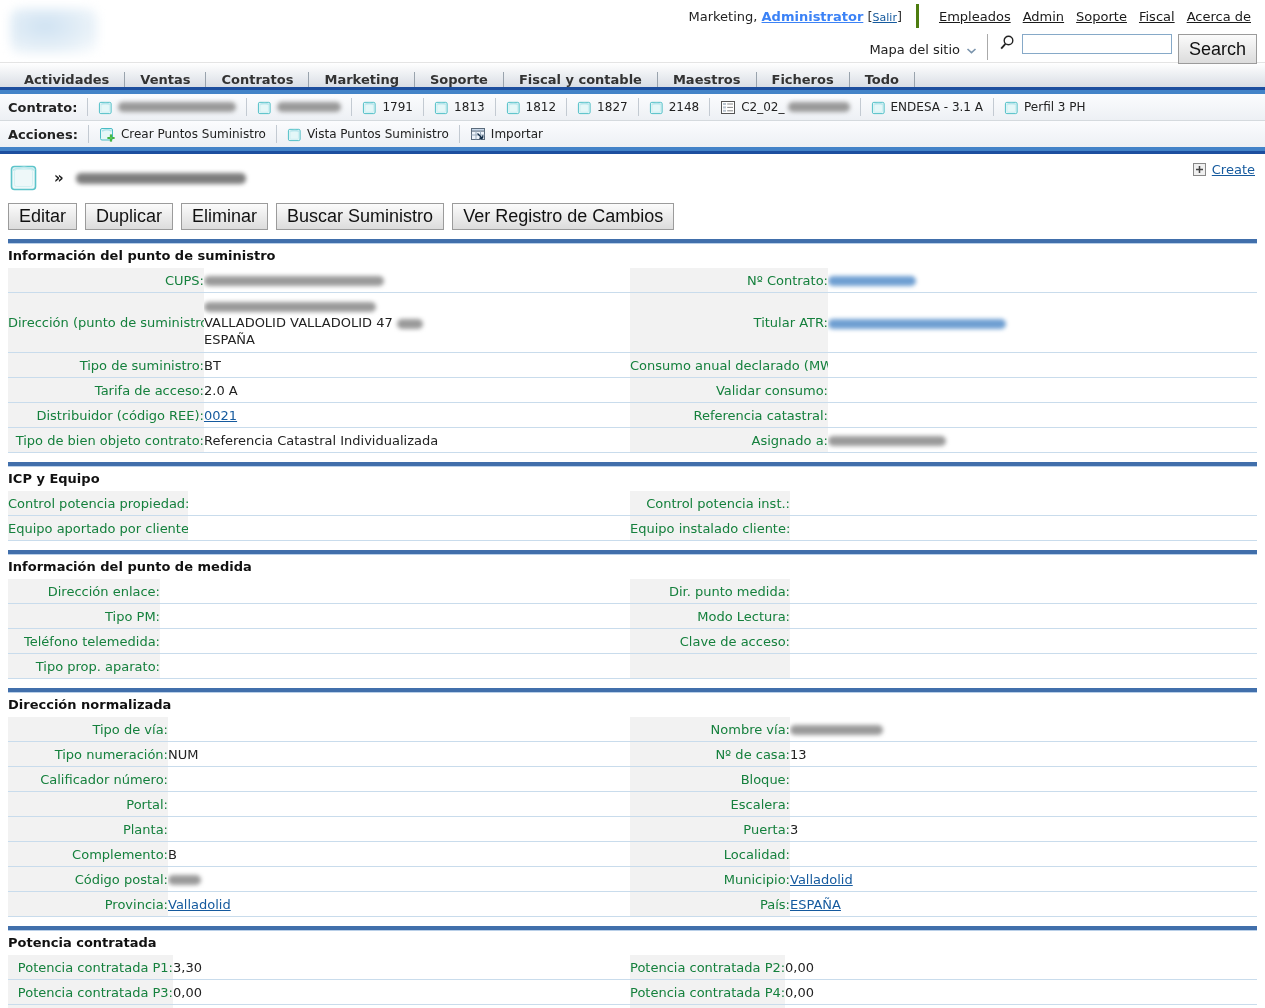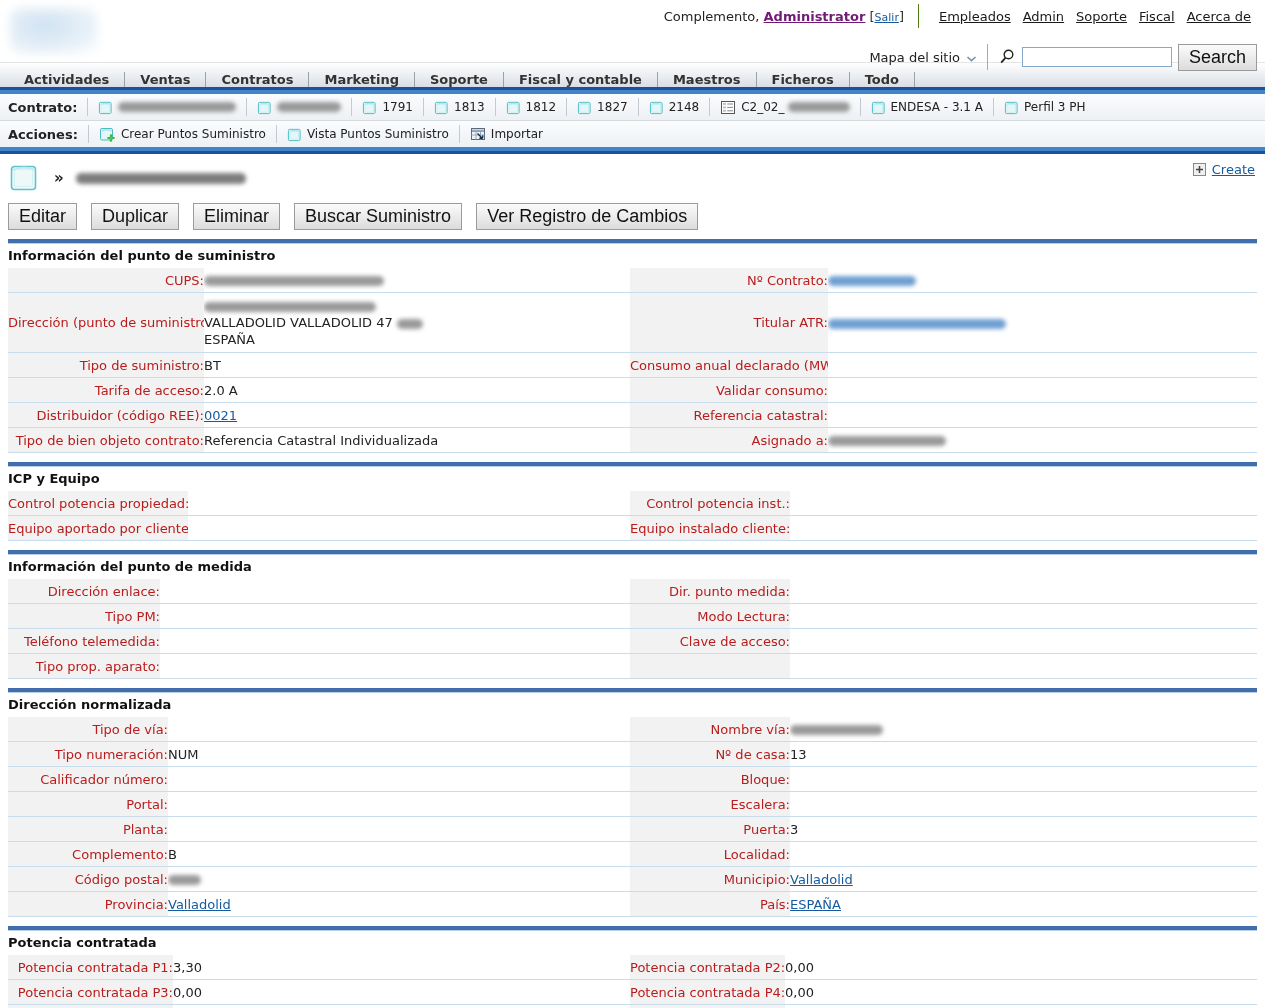--- a/index.html
+++ b/index.html
@@ -8,26 +8,26 @@
     font-family:"DejaVu Sans","Liberation Sans",sans-serif;font-size:13px;color:#222;
   }
   a{color:#155a9e;text-decoration:underline;cursor:pointer}
   
   .topbar{position:relative;height:62px;background:#fff}
   .logo-blur{position:absolute;left:10px;top:8px;width:88px;height:46px;border-radius:10px;
     background:radial-gradient(ellipse at 40% 40%,#cfe2f2 0%,#e8f1f8 60%,#fff 100%);filter:blur(5px)}
   .top-right{position:absolute;right:8px;top:4px;text-align:right}
   .top-line1{display:flex;align-items:center;justify-content:flex-end;height:24px}
   .welcome{white-space:nowrap}
-  .user{font-weight:bold;color:#701a75}
+  .user{font-weight:bold;color:#3b82f6}
   .salir{font-size:11px}
   .bracket{color:#333}
-  .top-links{display:flex;align-items:center;margin-left:14px;padding-left:14px;border-left:1px solid #4d7c0f;height:24px}
+  .top-links{display:flex;align-items:center;margin-left:14px;padding-left:14px;border-left:3px solid #4d7c0f;height:24px}
   .top-links a{color:#1a1a1a;margin:0 6px;white-space:nowrap}
-  .top-line2{display:flex;align-items:center;justify-content:flex-end;height:30px;margin-top:14px}
+  .top-line2{display:flex;justify-content:flex-end;height:30px;margin-top:6px}
   .sitemap{display:flex;align-items:center;cursor:pointer;color:#222}
   .sitemap svg{margin-left:6px;margin-top:3px}
   .vdiv{width:1px;height:26px;background:#aaa;margin:0 10px}
   .search-input{width:142px;height:18px;border:1px solid #86a9c8;margin:0 6px 0 6px;font-family:inherit;font-size:12px;padding:0 3px}
   .btn{font-size:18px;padding:2px 10px;border:1px solid #9b9b9b;background:linear-gradient(#fbfbfb,#dcdcdc);color:#111;cursor:pointer;font-family:Liberation Sans, sans-serif}
   
   .tabbar{display:flex;height:24px;align-items:flex-end;background:linear-gradient(#ffffff,#d9dee5);border-top:1px solid #e4e4e4}
   .tab-spacer{width:8px;border-right:1px solid #99a3ad}
   .tab{display:flex;align-items:center;padding:0 15px;font-weight:bold;color:#333;border-right:1px solid #99a3ad;cursor:pointer;white-space:nowrap}
   .bar-navy{height:3px;background:#1d4f9f}
@@ -37,28 +37,28 @@
   .hbar + .hbar{border-top:1px solid #d5dade}
   .hbar-label{font-weight:bold;font-size:13px;margin:0 10px 0 8px;white-space:nowrap}
   .h-item{display:flex;align-items:center;border-left:1px solid #c3cad2;padding:0 10px;height:18px;cursor:pointer;white-space:nowrap}
   .h-item .ic{display:inline-flex;margin-right:5px}
   
   .record-head{position:relative;display:flex;align-items:center;margin:6px 8px 0;height:36px}
   .crumb-sep{font-weight:bold;font-size:15px;margin:0 12px 0 14px;color:#222}
   .create-wrap{position:absolute;right:2px;top:2px;display:flex;align-items:center}
   .create-wrap .ic{display:inline-flex;margin-right:6px}
   .buttons-row{margin:7px 8px 8px}
-  .buttons-row .btn{margin-right:14px}
+  .buttons-row .btn{margin-right:8px}
   
   .content-pad{margin:0 8px}
   .section-rule{height:4px;background:#416fab;border-bottom:1px solid #b9cfe8;margin:9px 0 3px}
   .sec-title{font-weight:bold;font-size:13px;color:#111;margin:4px 0 5px}
   table.sec{width:100%;border-collapse:collapse;table-layout:fixed;font-size:13px}
   table.sec td{height:24px;border-bottom:1px solid #c9dcec;vertical-align:middle;padding:0;overflow:hidden}
-  td.lbl{background:#f2f2f2;text-align:right;padding-right:8px;color:#b91c1c;white-space:nowrap}
+  td.lbl{background:#f2f2f2;text-align:right;padding-right:8px;color:#15803d;white-space:nowrap}
   td.val{padding-left:10px;color:#222}
   td.val .line{line-height:17px}
   td.val.multi{padding-top:4px;padding-bottom:4px}
   .sec-0 .lbl-l{width:196px}.sec-0 .val-l{width:426px}.sec-0 .lbl-r{width:198px}
   .sec-1 .lbl-l{width:180px}.sec-1 .val-l{width:442px}.sec-1 .lbl-r{width:160px}
   .sec-2 .lbl-l{width:152px}.sec-2 .val-l{width:470px}.sec-2 .lbl-r{width:160px}
   .sec-3 .lbl-l{width:160px}.sec-3 .val-l{width:462px}.sec-3 .lbl-r{width:160px}
   .sec-4 .lbl-l{width:165px}.sec-4 .val-l{width:457px}.sec-4 .lbl-r{width:155px}
   
   .redact{display:inline-block;height:10px;border-radius:5px;background:#9a9a9a;filter:blur(2px);vertical-align:middle}
@@ -66,21 +66,21 @@
   .redact.dark{background:#7e7e7e;height:11px}
 </style>
 </head>
 <body>
 
 <div class="topbar">
   <div class="logo-blur"></div>
   <div class="top-right">
     <div class="top-line1">
       <span class="welcome">
-        <span>Complemento,</span>
+        <span>Marketing,</span>
         <a class="user">Administrator</a>
         <span class="bracket">[</span><a class="salir">Salir</a><span class="bracket">]</span>
       </span>
       <span class="top-links" id="top-links">
           <a>Empleados</a>
           <a>Admin</a>
           <a>Soporte</a>
           <a>Fiscal</a>
           <a>Acerca de</a>
         </span>

